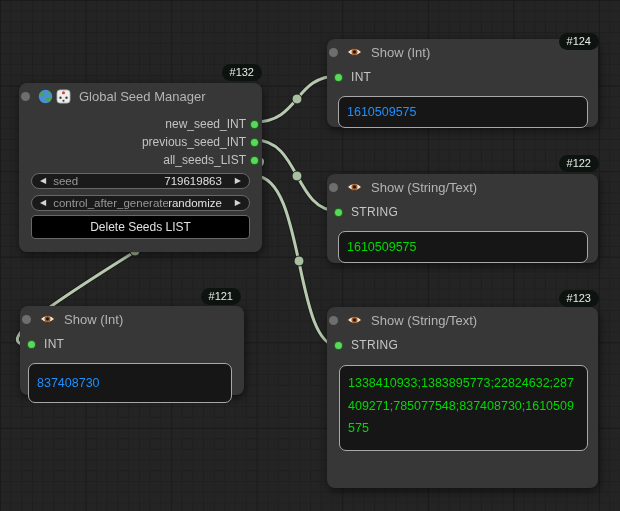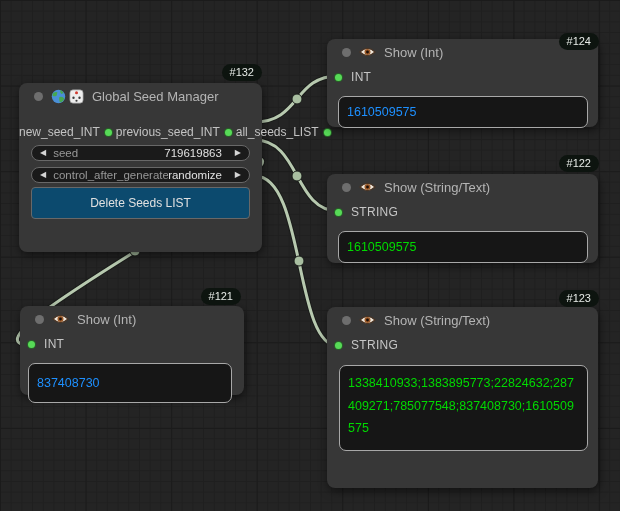--- a/index.html
+++ b/index.html
@@ -14,44 +14,44 @@
       linear-gradient(to bottom,#1f1f1f 1px,transparent 1px);
     background-size:85.6px 85.6px,85.6px 85.6px,10.7px 10.7px,10.7px 10.7px;
   }
   .wires{position:absolute;left:0;top:0;z-index:1;pointer-events:none;}
   .wire-shadow{fill:none;stroke:#121512;stroke-width:5;opacity:.55;stroke-linecap:round;}
   .wire{fill:none;stroke:#b7c9af;stroke-width:3;stroke-linecap:round;}
   .middot{fill:#a9bfa1;stroke:#1a1d1a;stroke-width:1;}
 
   .node{position:absolute;z-index:2;background:#373737;border-radius:8px;
         box-shadow:1px 3px 10px rgba(0,0,0,.55);color:#bcbcbc;font-size:12px;box-sizing:border-box;}
-  .node-title{height:26px;display:flex;align-items:center;gap:8px;padding:0 15px;
+  .node-title{height:26px;display:flex;align-items:center;gap:8px;padding:0 2px;
               font-size:13px;color:#b4b4b4;white-space:nowrap;}
   .collapse-dot{width:9px;height:9px;border-radius:50%;background:#6e6e6e;flex:none;}
   .title-icons{display:flex;align-items:center;gap:3px;flex:none;}
 
-  .outputs{display:flex;flex-direction:row;margin-top:14px;}
+  .outputs{display:flex;flex-direction:column;margin-top:6px;}
   .out-row{position:relative;height:18px;display:flex;align-items:center;
            justify-content:flex-end;padding-right:16px;color:#c3c3c3;font-size:12px;}
   .port{width:9px;height:9px;border-radius:50%;background:#57da57;
         border:1px solid rgba(0,0,0,.55);box-sizing:border-box;position:absolute;}
   .out-row .port{right:3px;top:4.5px;}
   .in-row{position:relative;height:24px;display:flex;align-items:center;
           padding-left:24px;color:#c6c6c6;font-size:12px;letter-spacing:.3px;}
   .in-row .port{left:7px;top:7.5px;}
 
   .pill{height:16px;background:#1a1a1a;border:1px solid #686868;border-radius:9px;
         margin:0 12px;display:flex;align-items:center;padding:0 8px;font-size:11.5px;
         box-sizing:border-box;white-space:nowrap;}
   .pill .arrow{color:#d4d4d4;font-size:8px;line-height:1;flex:none;}
   .pill .wlabel{color:#989898;margin-left:7px;overflow:hidden;}
   .pill .wvalue{margin-left:auto;color:#e0e0e0;margin-right:13px;}
   .pill.seed-pill{margin-top:4px;}
   .pill.cag-pill{margin-top:6px;}
-  .widget-button{height:32px;background:#0c4a6e;border:1px solid #686868;border-radius:4px;
+  .widget-button{height:24px;background:#000000;border:1px solid #686868;border-radius:4px;
         margin:4px 12px 12px 12px;display:flex;align-items:center;justify-content:center;
         color:#e0e0e0;font-size:12px;box-sizing:border-box;}
 
   .value-box{background:#161616;border:1px solid #a8a8a8;border-radius:7px;
              font-size:12.5px;box-sizing:border-box;overflow:hidden;}
   .value-single{white-space:nowrap;padding:15px 8px;display:flex;align-items:center;}
   .value-int{color:#1e90ff;}
   .value-string{color:#00d900;}
   .value-multi{padding:6px 8px;line-height:1.8;word-break:break-all;white-space:normal;}
 

